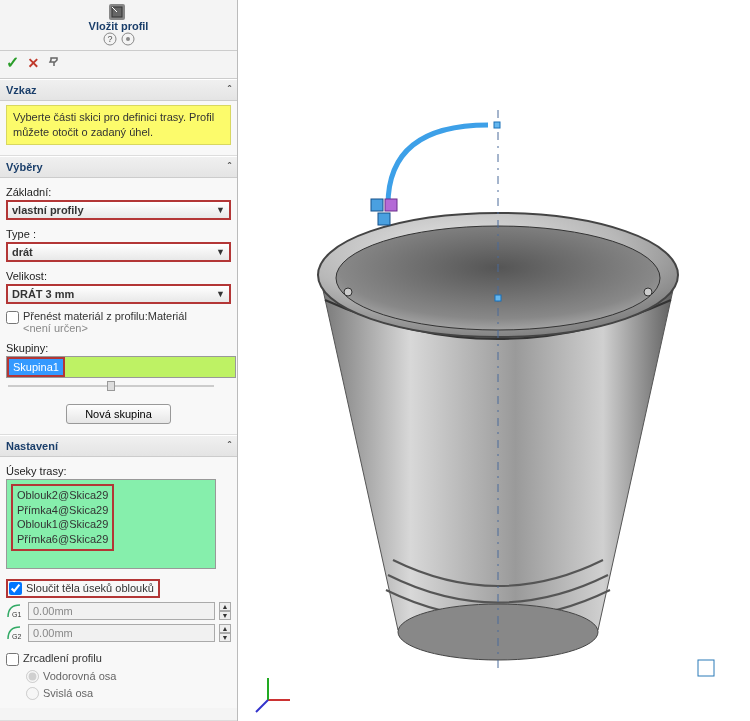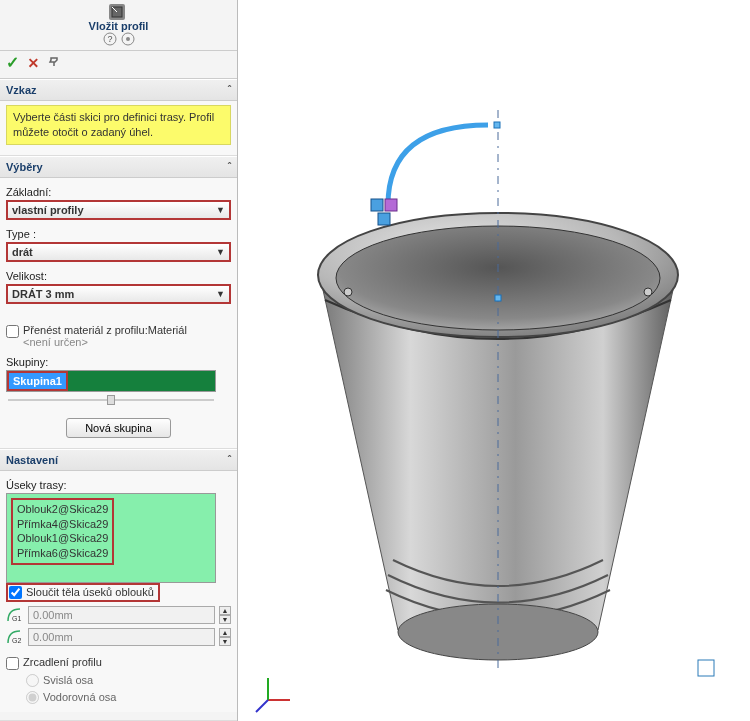--- a/index.html
+++ b/index.html
@@ -22,34 +22,34 @@
   .section { border-bottom: 1px solid #ddd; }
   .sec-head { background: linear-gradient(#f0f0f0,#e4e4e4); padding: 4px 6px; font-weight: bold; color: #1a3e6a; display: flex; justify-content: space-between; cursor: pointer; border-top: 1px solid #fff; border-bottom: 1px solid #ccc; }
   .sec-head .chev { font-size: 10px; color: #555; }
   .sec-body { padding: 4px 6px 8px 6px; background: #f8f8f8; }
   
   .msgbox { background: #fcfb6b; border: 1px solid #d8d760; padding: 4px 6px; font-size: 11px; line-height: 1.35; margin: 0 0 2px 0; }
   
   .field-label { margin: 4px 0 2px 0; color: #222; }
   .select { border: 2px solid #b33636; background: linear-gradient(#fff,#e8e8e8); height: 20px; display: flex; align-items: center; justify-content: space-between; padding: 0 4px; cursor: pointer; font-weight: bold; }
   .select .arrow { font-size: 9px; color: #333; }
-  .chk-row { display: flex; align-items: flex-start; gap: 4px; margin-top: 20px; }
+  .chk-row { display: flex; align-items: flex-start; gap: 4px; margin-top: 6px; }
   .chk-row input { margin-top: 1px; }
   .chk-row .sub { color: #888; }
   .list-highlight { border: 2px solid #b33636; display: inline-block; }
-  .listbox { width: 210px; height: 22px; border: 1px solid #999; background: #15803d; margin-top: 2px; font-weight: bold; }
+  .listbox { width: 230px; height: 22px; border: 1px solid #999; background: #bef264; margin-top: 2px; }
   .listbox .sel { background: #3399ff; color: #fff; padding: 2px 4px; display: inline-block; }
   .slider-track { width: 210px; height: 12px; position: relative; margin-top: 2px; }
   .slider-track::before { content:""; position:absolute; left:2px; right:2px; top:5px; height:2px; background:#ccc; }
   .slider-thumb { position:absolute; left:50%; top:1px; width:8px; height:10px; background:#ddd; border:1px solid #999; transform:translateX(-50%); }
   .btn { margin: 12px auto 2px auto; display: block; padding: 3px 18px; background: linear-gradient(#fefefe,#e6e6e6); border: 1px solid #999; border-radius: 3px; cursor: pointer; font-size: 11px; }
   .traj-wrap { border: 2px solid #b33636; padding: 2px 4px; display: inline-block; margin-top: 2px; }
   .traj-box { width: 210px; height: 90px; border: 1px solid #999; background: #86efac; margin-top: 2px; padding: 2px 4px; }
   .traj-box div { line-height: 1.35; }
-  .merge-chk { border: 2px solid #b33636; display: inline-flex; align-items: center; gap: 4px; padding: 1px 4px 1px 1px; }
+  .merge-chk { border: 2px solid #b33636; display: inline-flex; align-items: center; gap: 4px; padding: 1px 4px 1px 1px; margin-top: 10px; }
   .dim-row { display: flex; align-items: center; gap: 4px; margin-top: 4px; }
   .dim-row .icon { width: 18px; height: 16px; display: inline-flex; align-items: center; justify-content: center; font-size: 10px; color: #3a6; }
   .dim-row .num { flex: 1; height: 18px; border: 1px solid #aaa; background: #f1f1f1; color: #888; padding: 1px 4px; display: flex; align-items: center; }
   .dim-row .spin { width: 12px; display:flex; flex-direction:column; }
   .dim-row .spin span { height:9px; border:1px solid #aaa; background:#eee; font-size:7px; line-height:7px; text-align:center; cursor:pointer; }
   .radio-row { display: flex; align-items: center; gap: 4px; margin-left: 20px; margin-top: 4px; color: #666; }
 </style>
 </head>
 <body>
 
@@ -186,26 +186,26 @@
             <span>▲</span>
             <span>▼</span>
           </div>
       </div>
 
       <div class="chk-row" style="margin-top:10px">
         <input type="checkbox" style="">
         <span>Zrcadlení profilu</span>
       </div>
       <div class="radio-row">
+        <input type="radio" name="axis" checked="" disabled="" style="">
+        <span>Vodorovná osa</span>
+      </div>
+      <div class="radio-row">
         <input type="radio" name="axis" disabled="" style="">
         <span>Svislá osa</span>
-      </div>
-      <div class="radio-row">
-        <input type="radio" name="axis" checked="" disabled="" style="">
-        <span>Vodorovná osa</span>
       </div>
     </div>
   </div>
 </div>
 
 <div class="viewport">
   <svg viewBox="0 0 512 721">
     <defs>
       <radialGradient id="metal" cx="40%" cy="30%" r="80%">
         <stop offset="0%" stop-color="#e8e8e8"></stop>

